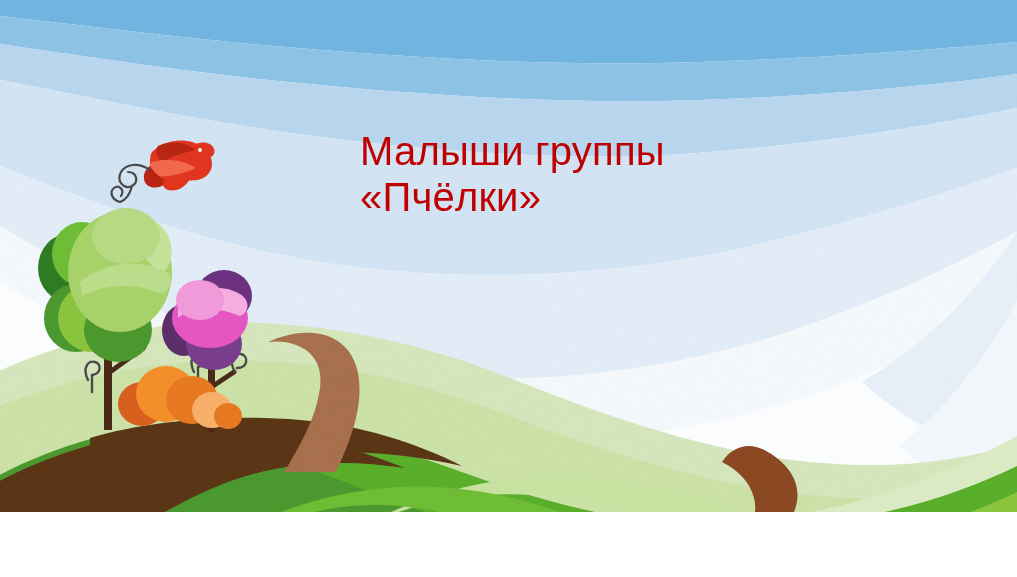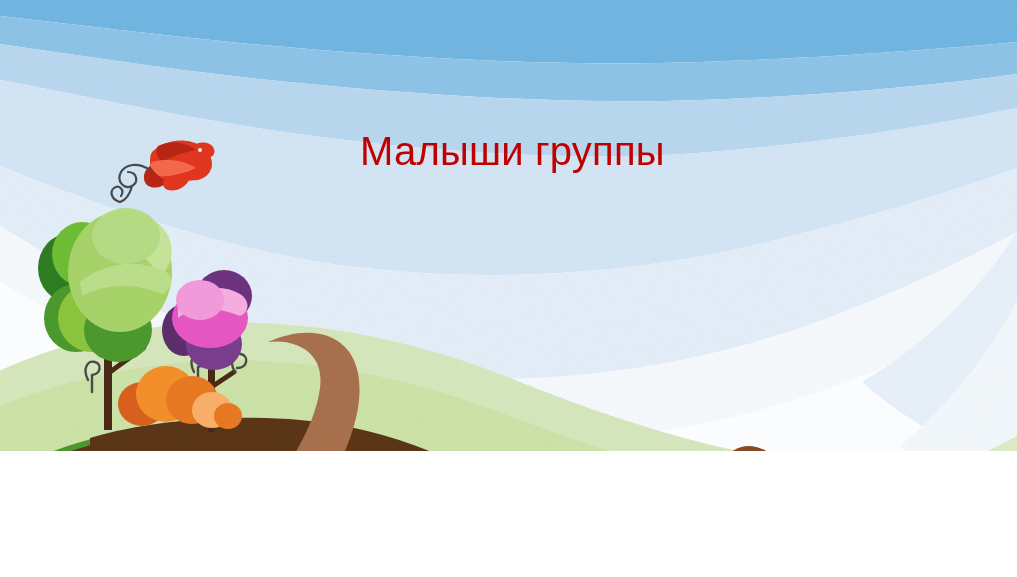--- a/index.html
+++ b/index.html
@@ -4,21 +4,21 @@
 <title>Slide</title>
 <style>
   html, body {
     margin: 0;
     padding: 0;
     background: #ffffff;
   }
   #slide {
     position: relative;
     width: 1017px;
-    height: 451px;
+    height: 512px;
     overflow: hidden;
     background: #e5e5e5;
     font-family: "Liberation Sans", "DejaVu Sans", sans-serif;
     text-decoration: underline;
   }
   #scene {
     position: absolute;
     inset: 0;
     width: 1017px;
     height: 577px;
@@ -294,15 +294,16 @@
                  C139,182 137,172 128,172"></path>
         <path d="M132,186 C130,194 126,200 120,202"></path>
         <path d="M120,202 C112,200 109,192 114,188 C119,184 125,190 121,196"></path>
       </g>
 
     </g>
   </svg>
 
   <div id="title-block">
     <div class="title-line">Малыши группы</div>
+    <div class="title-line">«Пчёлки»</div>
   </div>
 
 </div>
 
 </body></html>

